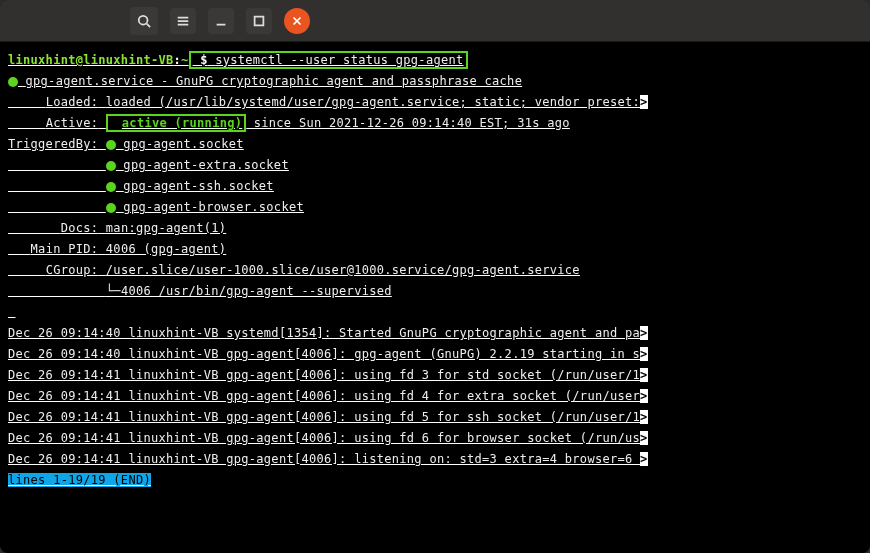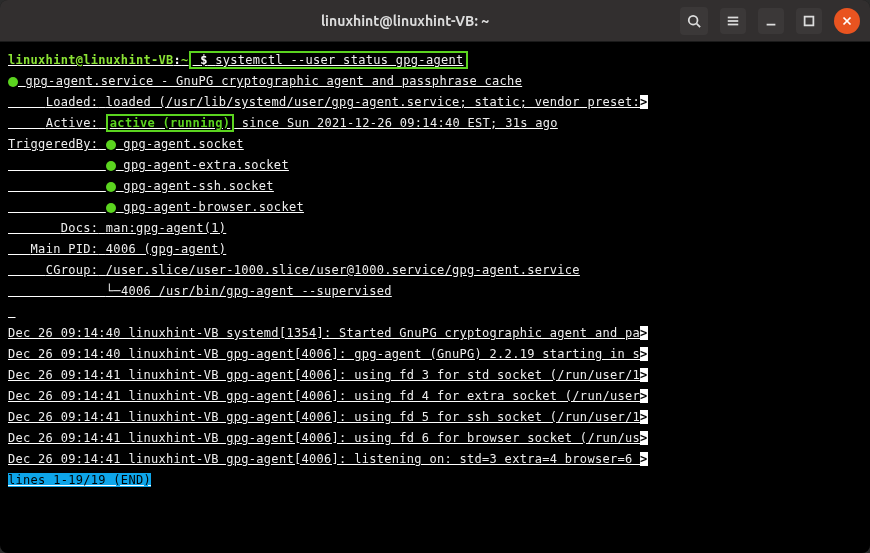--- a/index.html
+++ b/index.html
@@ -91,39 +91,38 @@
     }
     .bullet-green {
       display: inline-block;
       width: 10px;
       height: 10px;
       background: #5bd41f;
       border-radius: 50%;
       vertical-align: middle;
     }
     .white-text { color: #eee; }
-    .green-bold { color: #5bd41f; font-weight: bold; }
+    .green-bold { color: #5bd41f; font-weight: bold; margin-left: 12px; }
     .truncate-mark {
       background: #fff;
       color: #000;
       font-weight: bold;
     }
     .inverse {
       background: #0ea5e9;
       color: #000;
     }
     .line { display: block; }
   </style>
 </head>
 <body>
 
 <div class="window">
   <div class="titlebar">
     <div style="width:120px"></div>
-    <div class="titlebar-title">linuxhint@linuxhint-VB: ~</div>
     <div class="titlebar-buttons">
       <div class="titlebar-btn search">
         <svg viewBox="0 0 16 16" fill="none" stroke="#ddd" stroke-width="2">
             <circle cx="7" cy="7" r="5"></circle>
             <line x1="11" y1="11" x2="15" y2="15"></line>
           </svg>
       </div>
       <div class="titlebar-btn">
         <svg viewBox="0 0 16 16" stroke="#ddd" stroke-width="2">
             <line x1="2" y1="4" x2="14" y2="4"></line>

